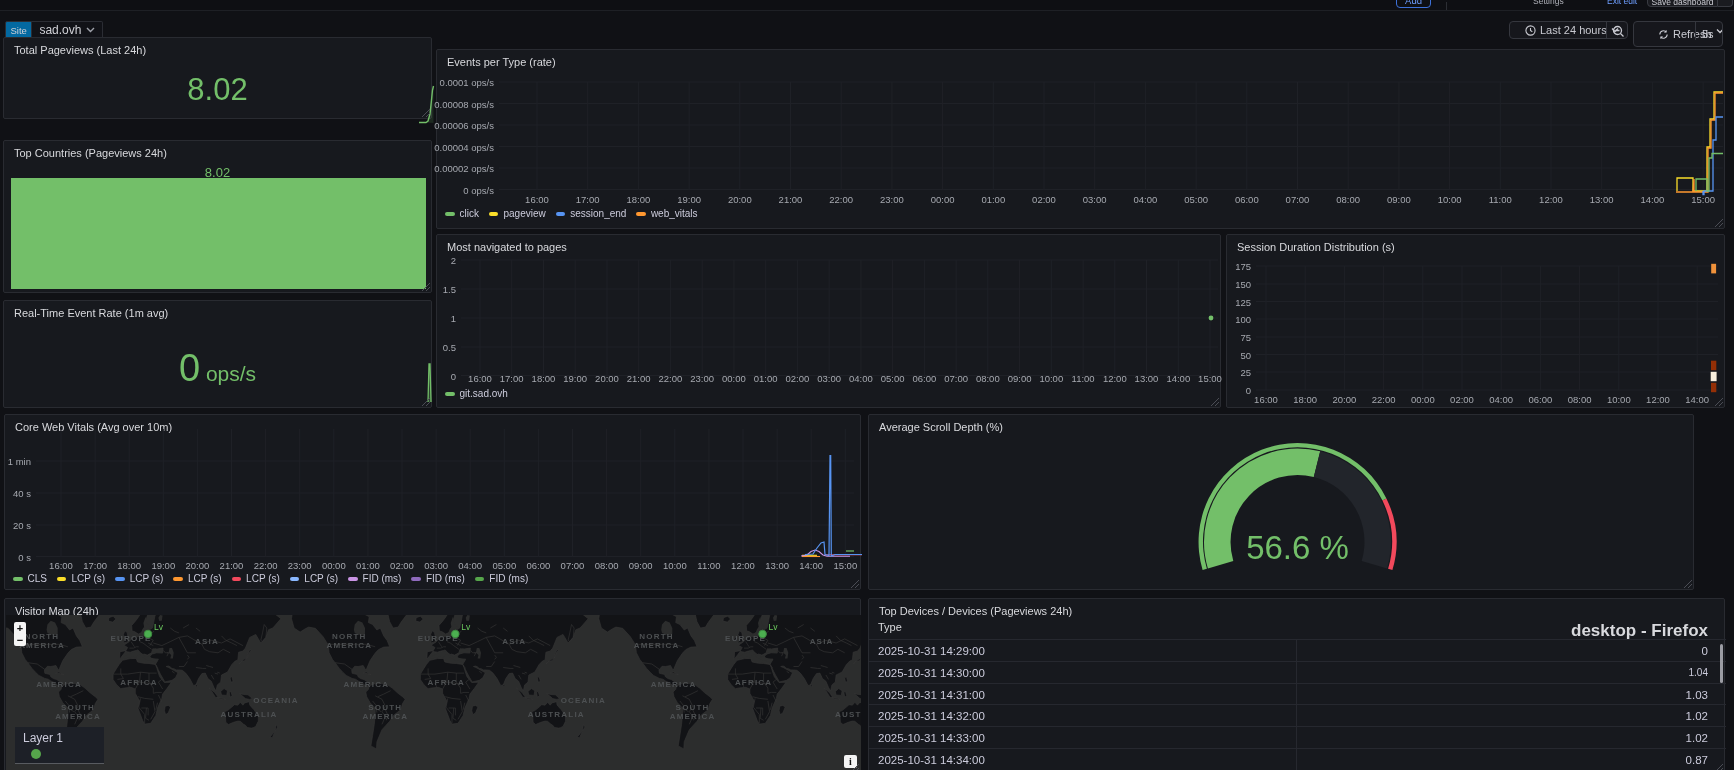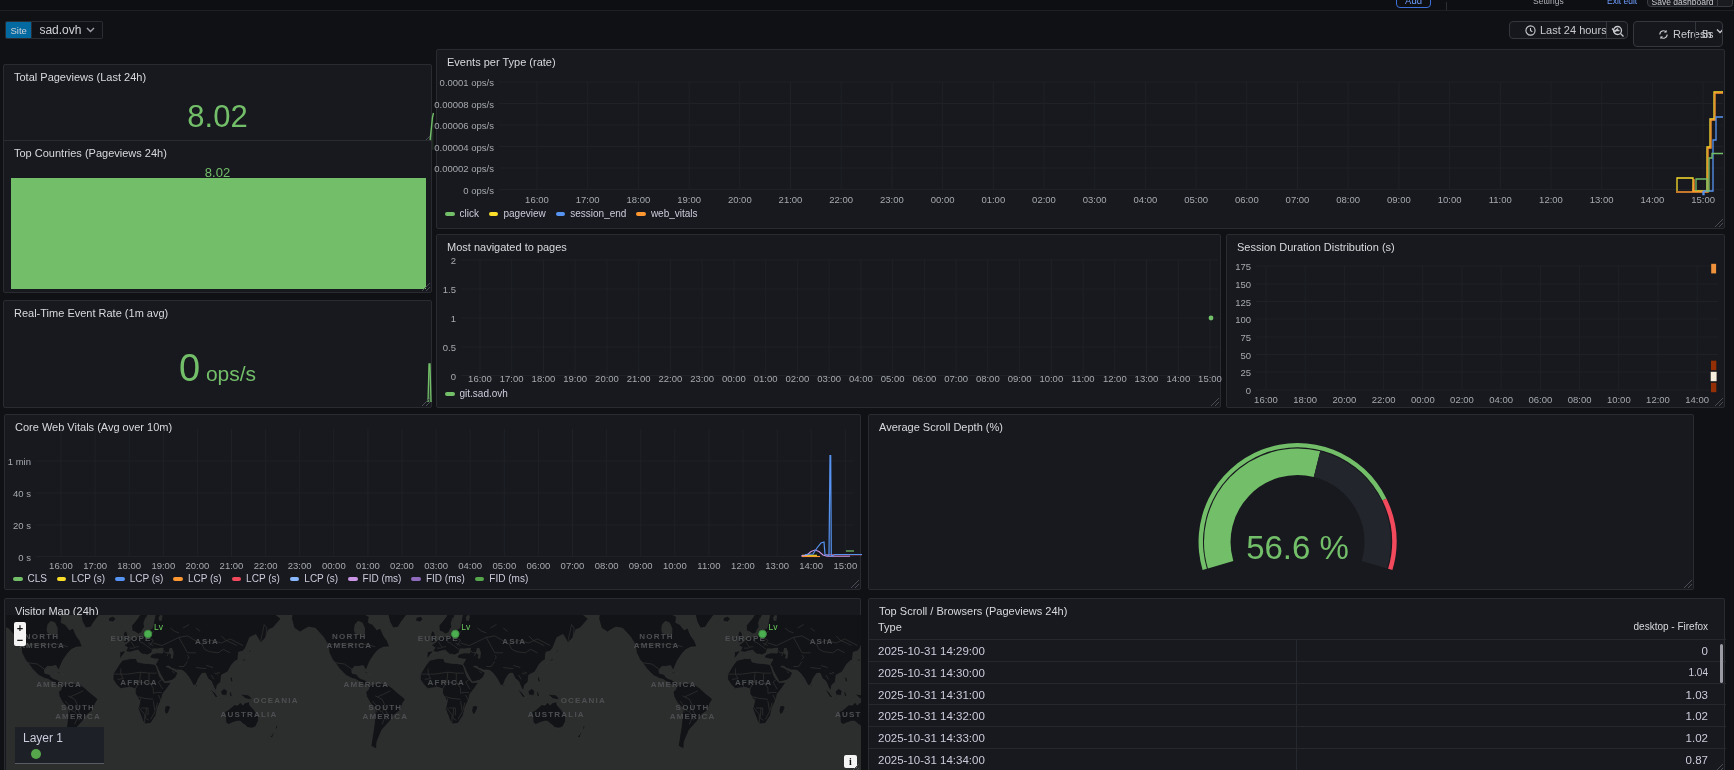--- a/index.html
+++ b/index.html
@@ -49,21 +49,21 @@
       <path d="M4 12a8 8 0 0 1 14.2-5M20 12a8 8 0 0 1-14.2 5" fill="none" stroke="#c9cad1" stroke-width="2.4"></path>
       <path d="M18.6 1.6 V7.4 H12.8 Z M5.4 22.4 V16.6 H11.2 Z" fill="#c9cad1"></path>
     </svg>
     <span>Refresh</span>
     <div style="width:1px;height:18px;background:#35373e;position:absolute;left:61px;top:0"></div>
     <span style="position:absolute;left:68px">5s</span>
     <svg width="8" height="5" viewBox="0 0 8 5" style="position:absolute;left:82px;top:6.5px">
       <path d="M1 0.5 L4 3.5 L7 0.5" stroke="#c9cad1" stroke-width="1.3" fill="none"></path>
     </svg>
   </div>
-<div class="panel" style="left:3px;top:64px;width:429px;height:82px">
+<div class="panel" style="left:3px;top:37px;width:429px;height:82px">
     <div class="ptitle">Total Pageviews (Last 24h)</div>
     <div class="abs" style="left:0;top:34px;width:100%;text-align:center;font-size:31px;color:#73bf69">8.02</div>
     <svg width="429" height="86">
       <path d="M415 84.5 L422 84.5 L424 83 L426 76 L427.5 62 L428.5 52 L429.5 48" fill="none" stroke="#73bf69" stroke-width="1.4"></path>
       <path d="M422 84.5 L424 83 L426 76 L427.5 62 L428.5 52 L429.5 48 L429.5 85 Z" fill="#73bf69" opacity="0.15"></path>
     </svg>
     <div class="rsz"></div>
   </div>
 <div class="panel" style="left:436px;top:49px;width:1289px;height:180px">
     <div class="ptitle">Events per Type (rate)</div>
@@ -418,23 +418,23 @@
     </div>
     <div class="abs" style="left:9px;top:23px;width:12px;height:24px;background:#f5f5f5;border-radius:2px;color:#111;font-size:11px;font-weight:bold;text-align:center;line-height:12px">+<br>−</div>
     <div class="abs" style="left:10px;top:128px;width:89px;height:37px;background:#1d2027;padding:4px 8px;border-bottom:1px solid #585b60">
       <div style="font-size:12px;color:#ccccdc">Layer 1</div>
       <div style="width:10px;height:10px;border-radius:50%;background:#56a64b;margin:4px 0 0 8px"></div>
     </div>
     <div class="abs" style="left:839px;top:156px;width:13px;height:13px;background:#f5f5f5;border-radius:2px;color:#111;font-size:10px;font-weight:bold;text-align:center;line-height:13px;font-family:&quot;Liberation Serif&quot;,serif">i</div>
     <div class="rsz"></div>
   </div>
 <div class="panel" style="left:868px;top:598px;width:857px;height:176px">
-    <div class="ptitle">Top Scroll / Browsers (Pageviews 24h)</div>
+    <div class="ptitle">Top Devices / Devices (Pageviews 24h)</div>
     <div class="abs" style="left:9px;top:22px;font-size:11px;font-weight:500;color:#d8d9dd">Type</div>
-    <div class="abs" style="right:16px;top:22px;font-size:10px;font-weight:400;color:#d8d9dd">desktop - Firefox</div>
+    <div class="abs" style="right:16px;top:22px;font-size:17px;font-weight:700;color:#d8d9dd">desktop - Firefox</div>
     <div class="abs" style="left:0px;top:40px;width:857px;height:1px;background:#26282f"></div>
     <div class="abs" style="left:9px;top:46px;font-size:11.5px">2025-10-31 14:29:00</div>
     <div class="abs" style="right:16px;top:46px;font-size:11.5px">0</div>
     <div class="abs" style="left:0px;top:62px;width:857px;height:1px;background:#26282f"></div>
     <div class="abs" style="left:9px;top:68px;font-size:11.5px">2025-10-31 14:30:00</div>
     <div class="abs" style="right:16px;top:68px;font-size:10px">1.04</div>
     <div class="abs" style="left:0px;top:84px;width:857px;height:1px;background:#26282f"></div>
     <div class="abs" style="left:9px;top:90px;font-size:11.5px">2025-10-31 14:31:00</div>
     <div class="abs" style="right:16px;top:90px;font-size:11.5px">1.03</div>
     <div class="abs" style="left:0px;top:105px;width:857px;height:1px;background:#26282f"></div>

